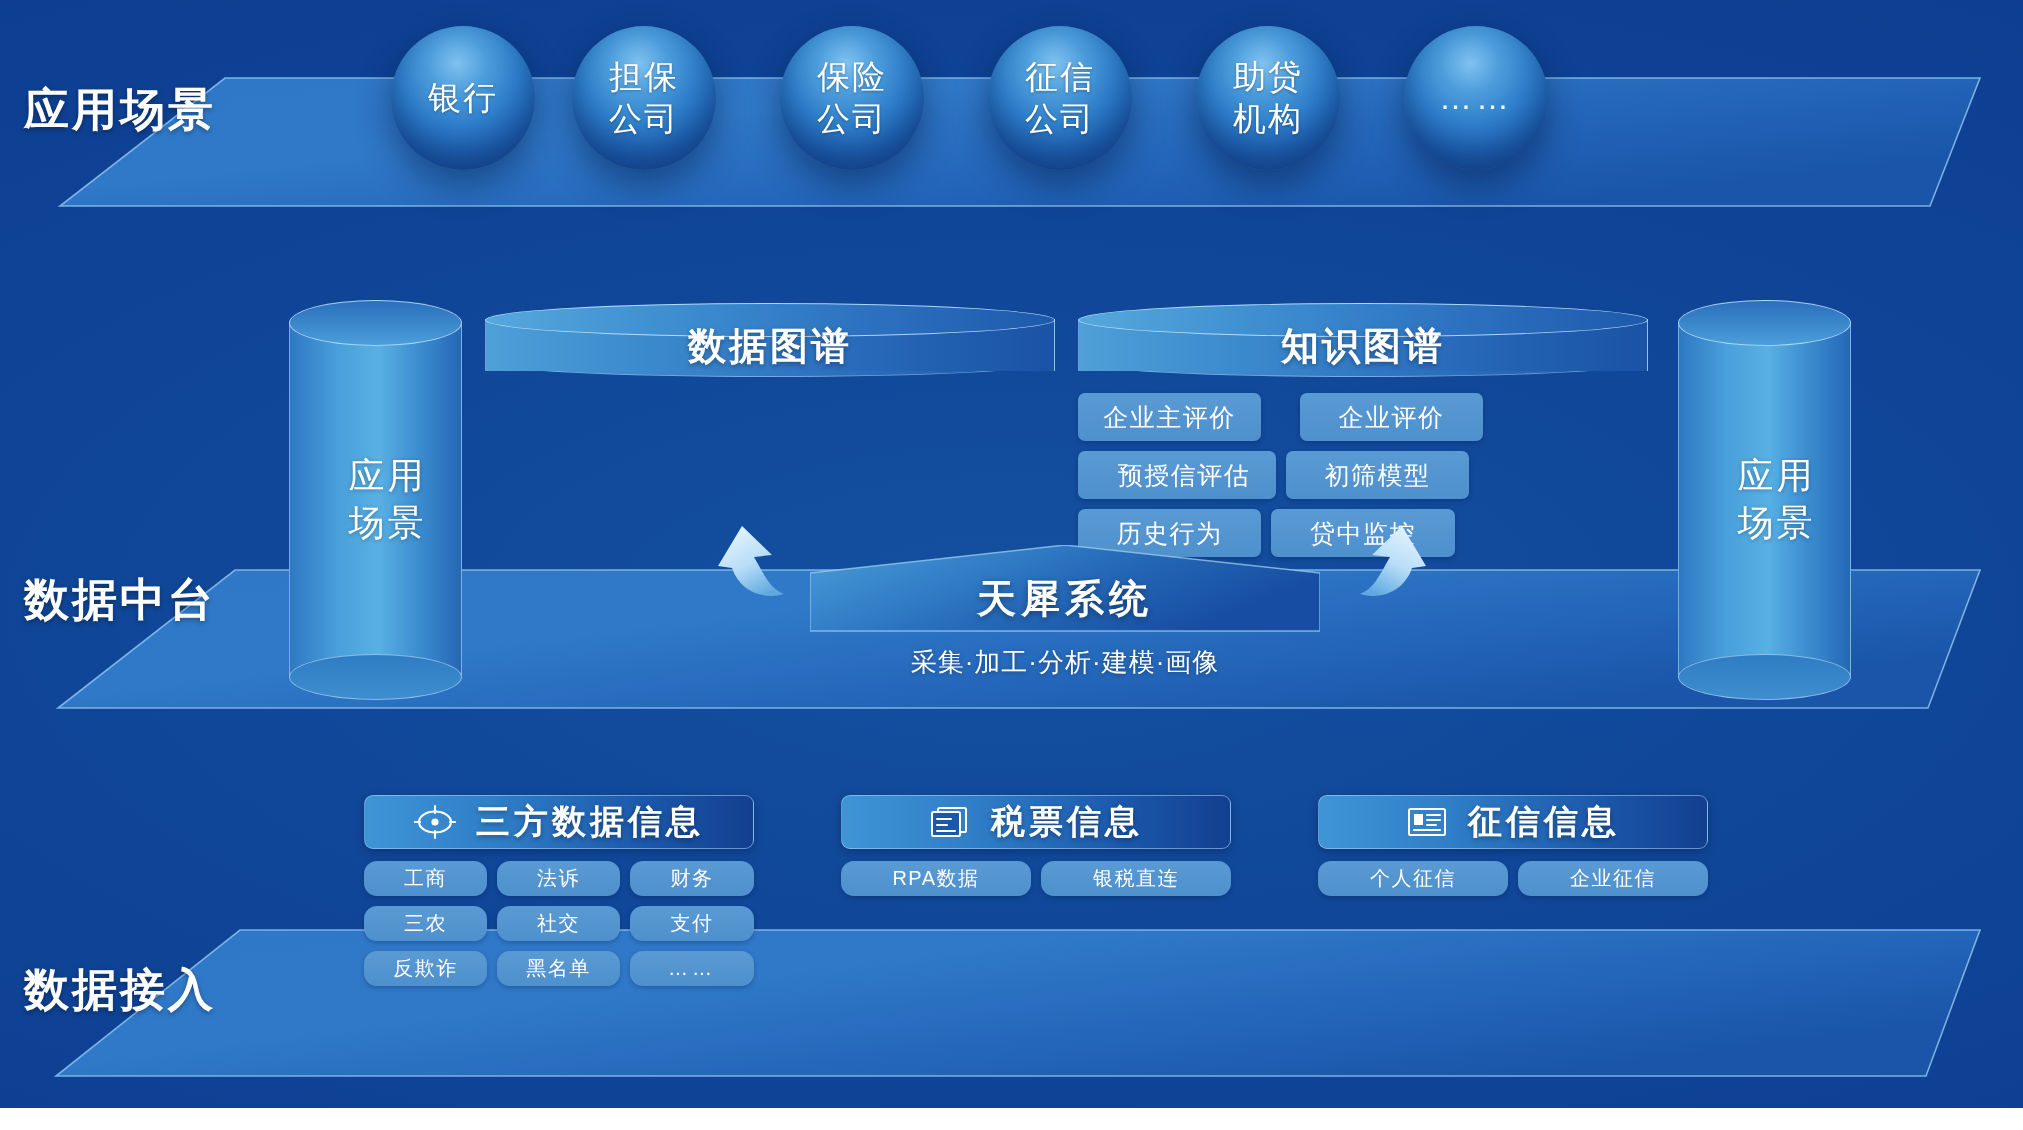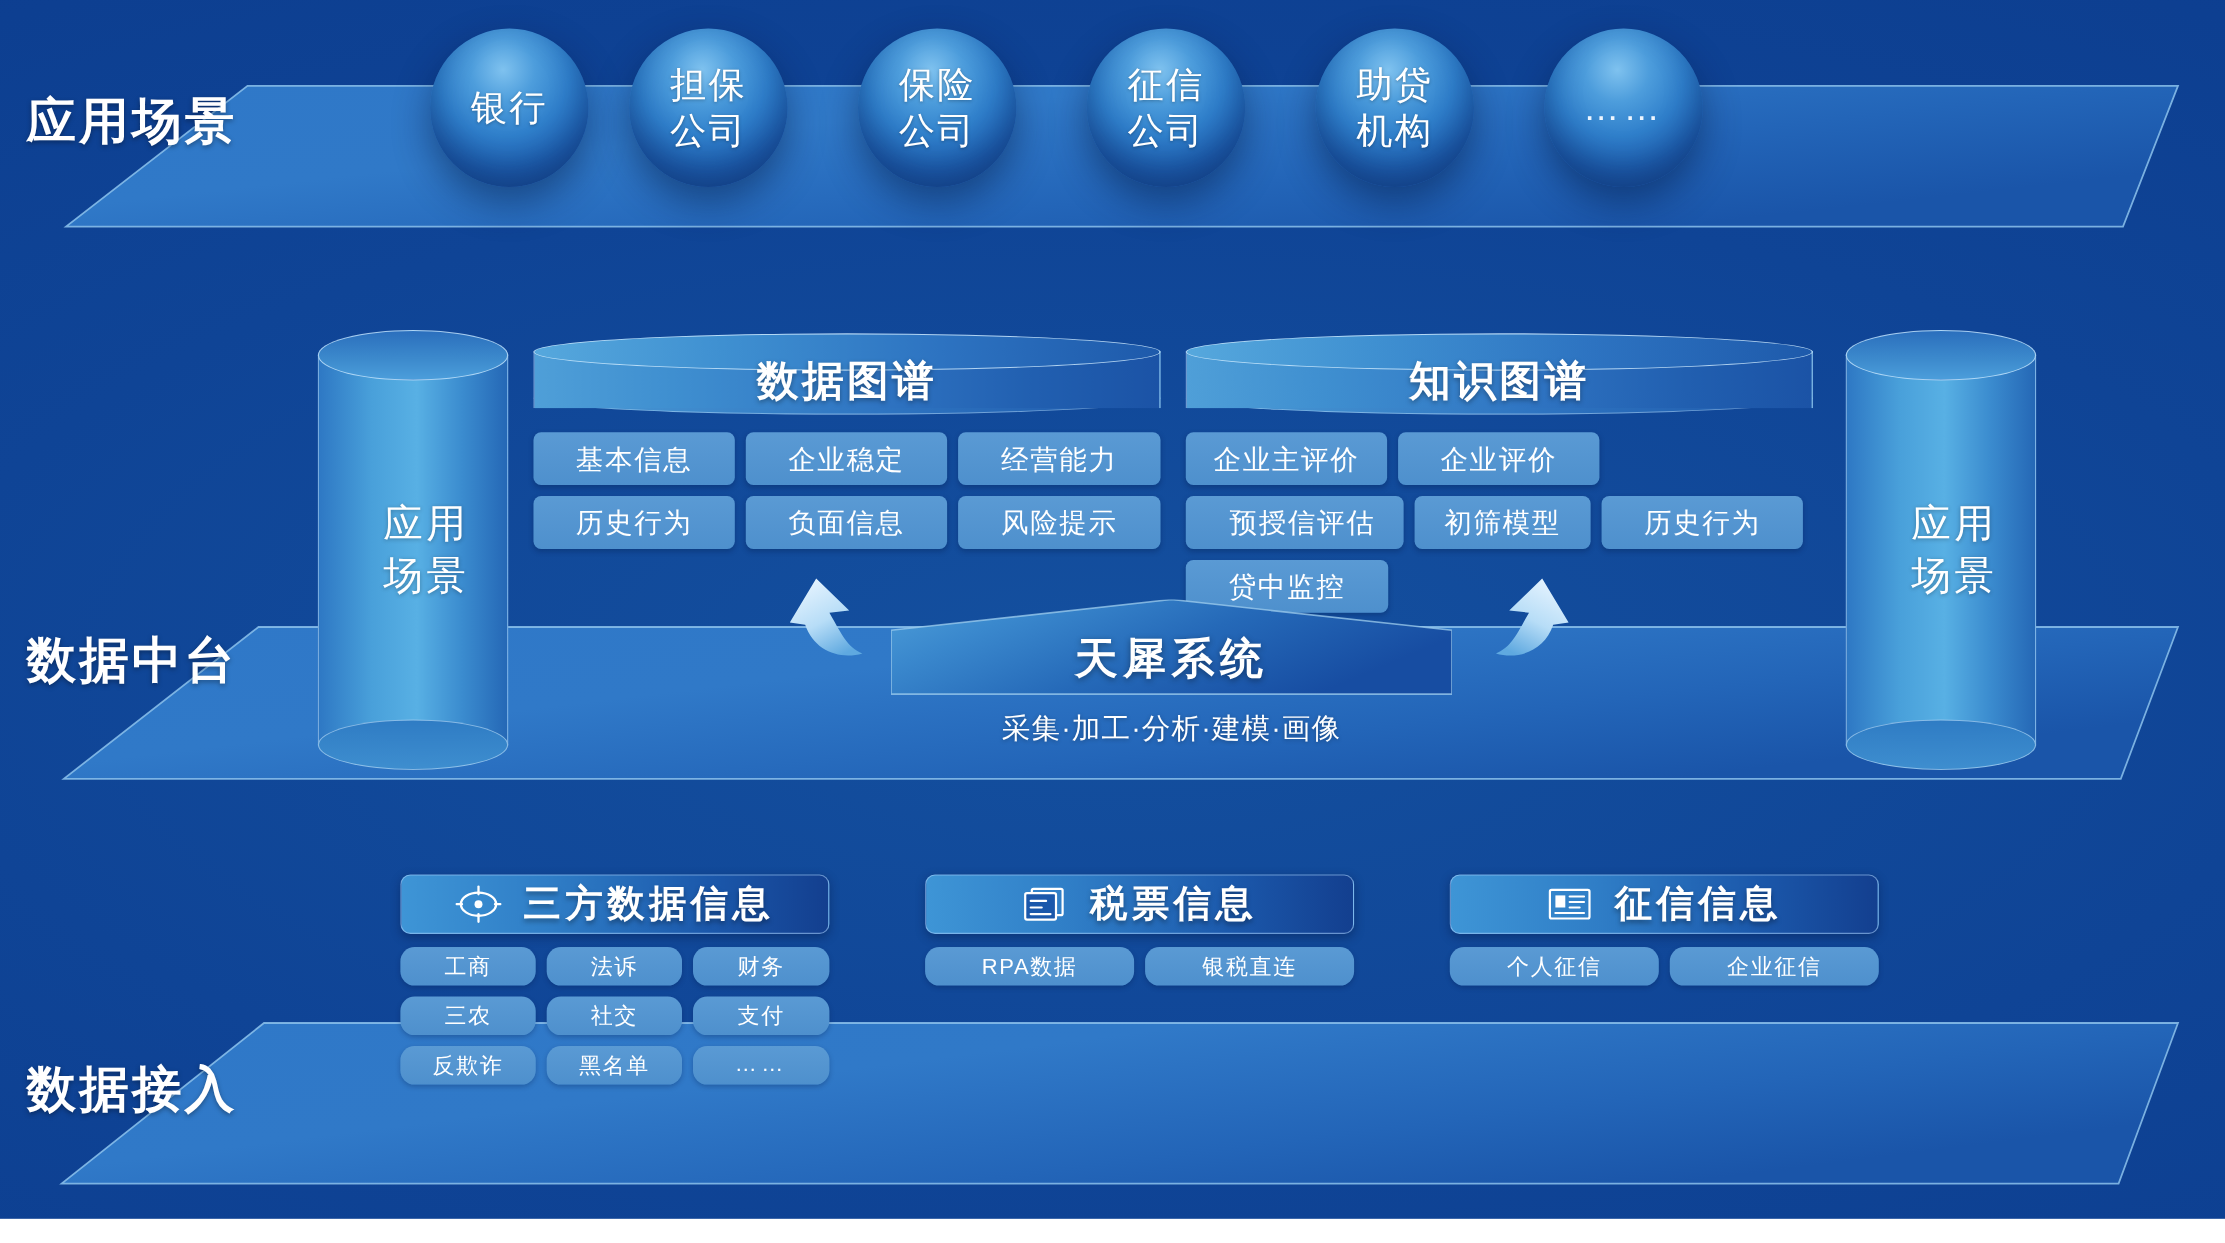--- a/index.html
+++ b/index.html
@@ -239,34 +239,26 @@
       <div class="title">数据图谱</div>
     </div>
 
     <div class="disc" style="left:1078px;top:303px;width:570px;">
       <div class="floor"></div>
       <div class="side"></div>
       <div class="lid"></div>
       <div class="title">知识图谱</div>
     </div>
 
-    <div class="tilegrid" style="left:485px;top:393px;width:570px;">
-      <div class="tile" style="width:183px;">基本信息</div>
-      <div class="tile" style="width:183px;">企业稳定</div>
-      <div class="tile" style="width:184px;">经营能力</div>
-      <div class="tile" style="width:183px;">历史行为</div>
-      <div class="tile" style="width:183px;">负面信息</div>
-      <div class="tile" style="width:184px;">风险提示</div>
-    </div>
 
     <div class="tilegrid" style="left:1078px;top:393px;width:570px;">
       <div class="tile" style="width:183px;">企业主评价</div>
-      <div class="tile" style="width:183px;">企业评价</div>
+      <div class="tile" style="width:183px;margin-left:29px;">企业评价</div>
       <div class="tile" style="width:184px;padding-left:14px;">预授信评估</div>
-      <div class="tile" style="width:160px;">初筛模型</div>
+      <div class="tile" style="width:183px;">初筛模型</div>
       <div class="tile" style="width:183px;">历史行为</div>
       <div class="tile" style="width:184px;">贷中监控</div>
     </div>
 
     <div class="arrow" style="left:708px;top:522px;width:96px;height:96px;">
       <svg width="96" height="96" viewBox="0 0 96 96">
         <defs>
           <linearGradient id="agl" x1="0.2" y1="0" x2="0.7" y2="1">
             <stop offset="0%" stop-color="#e9f5ff"></stop>
             <stop offset="55%" stop-color="#b7ddf7"></stop>

